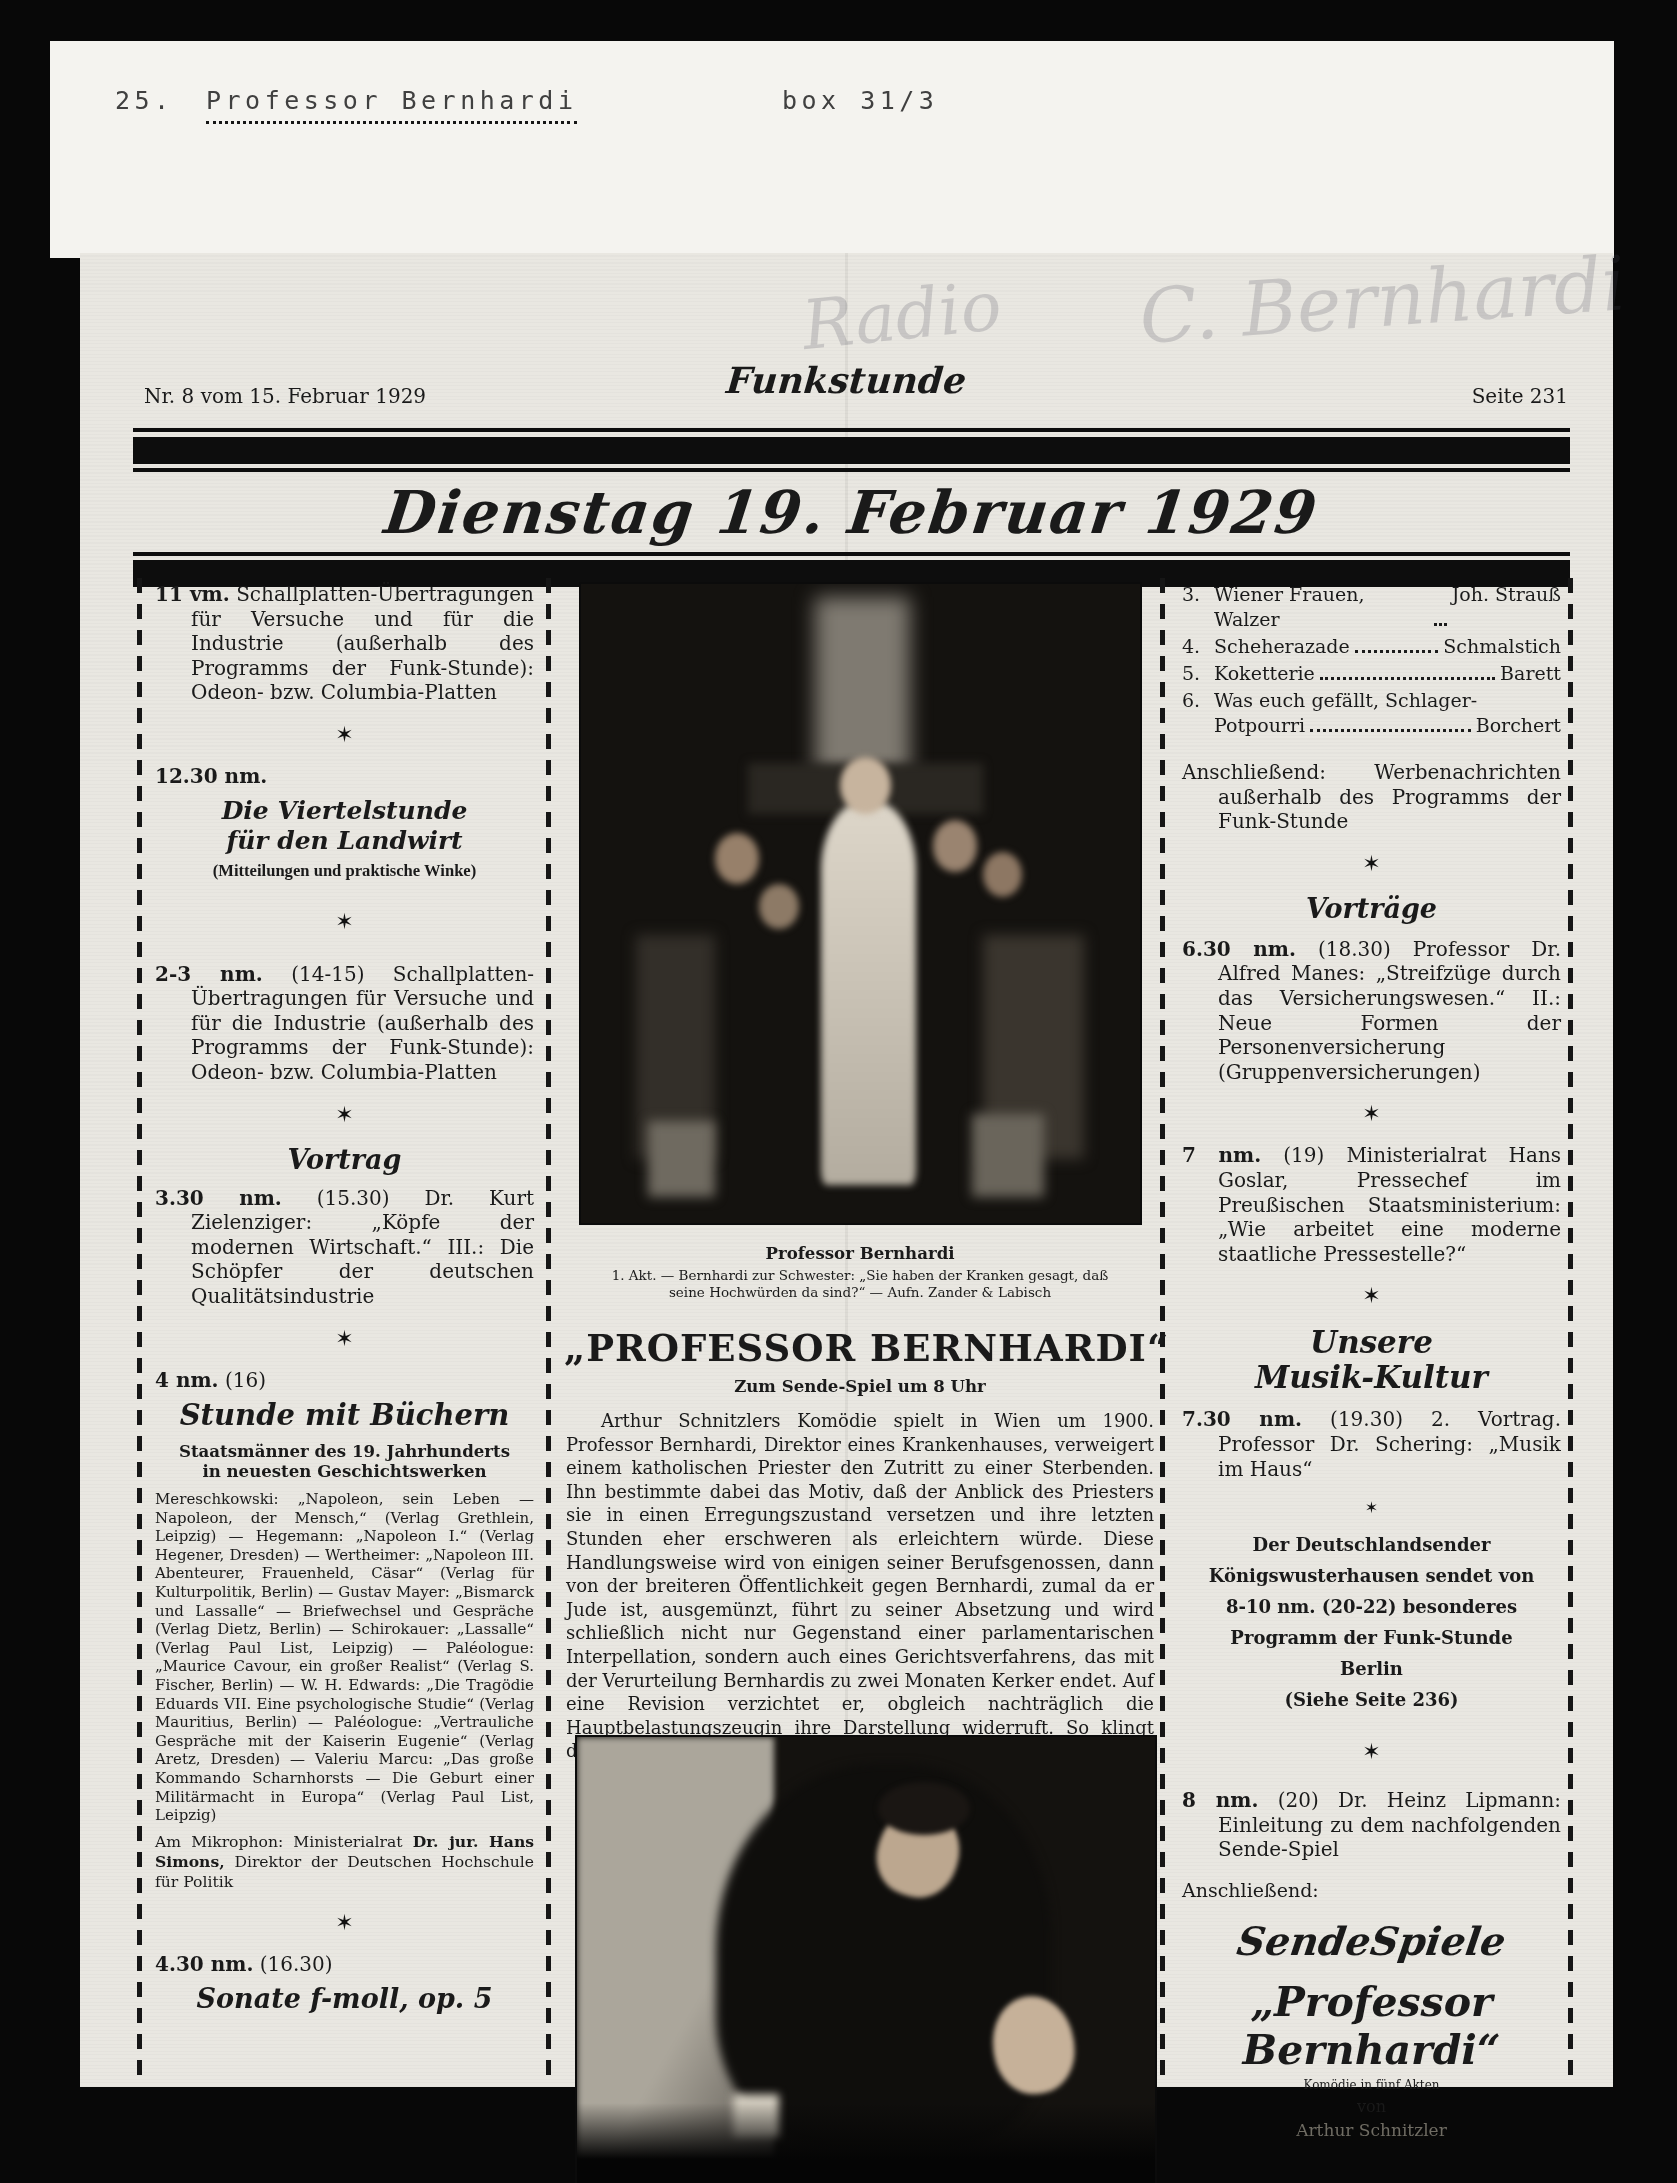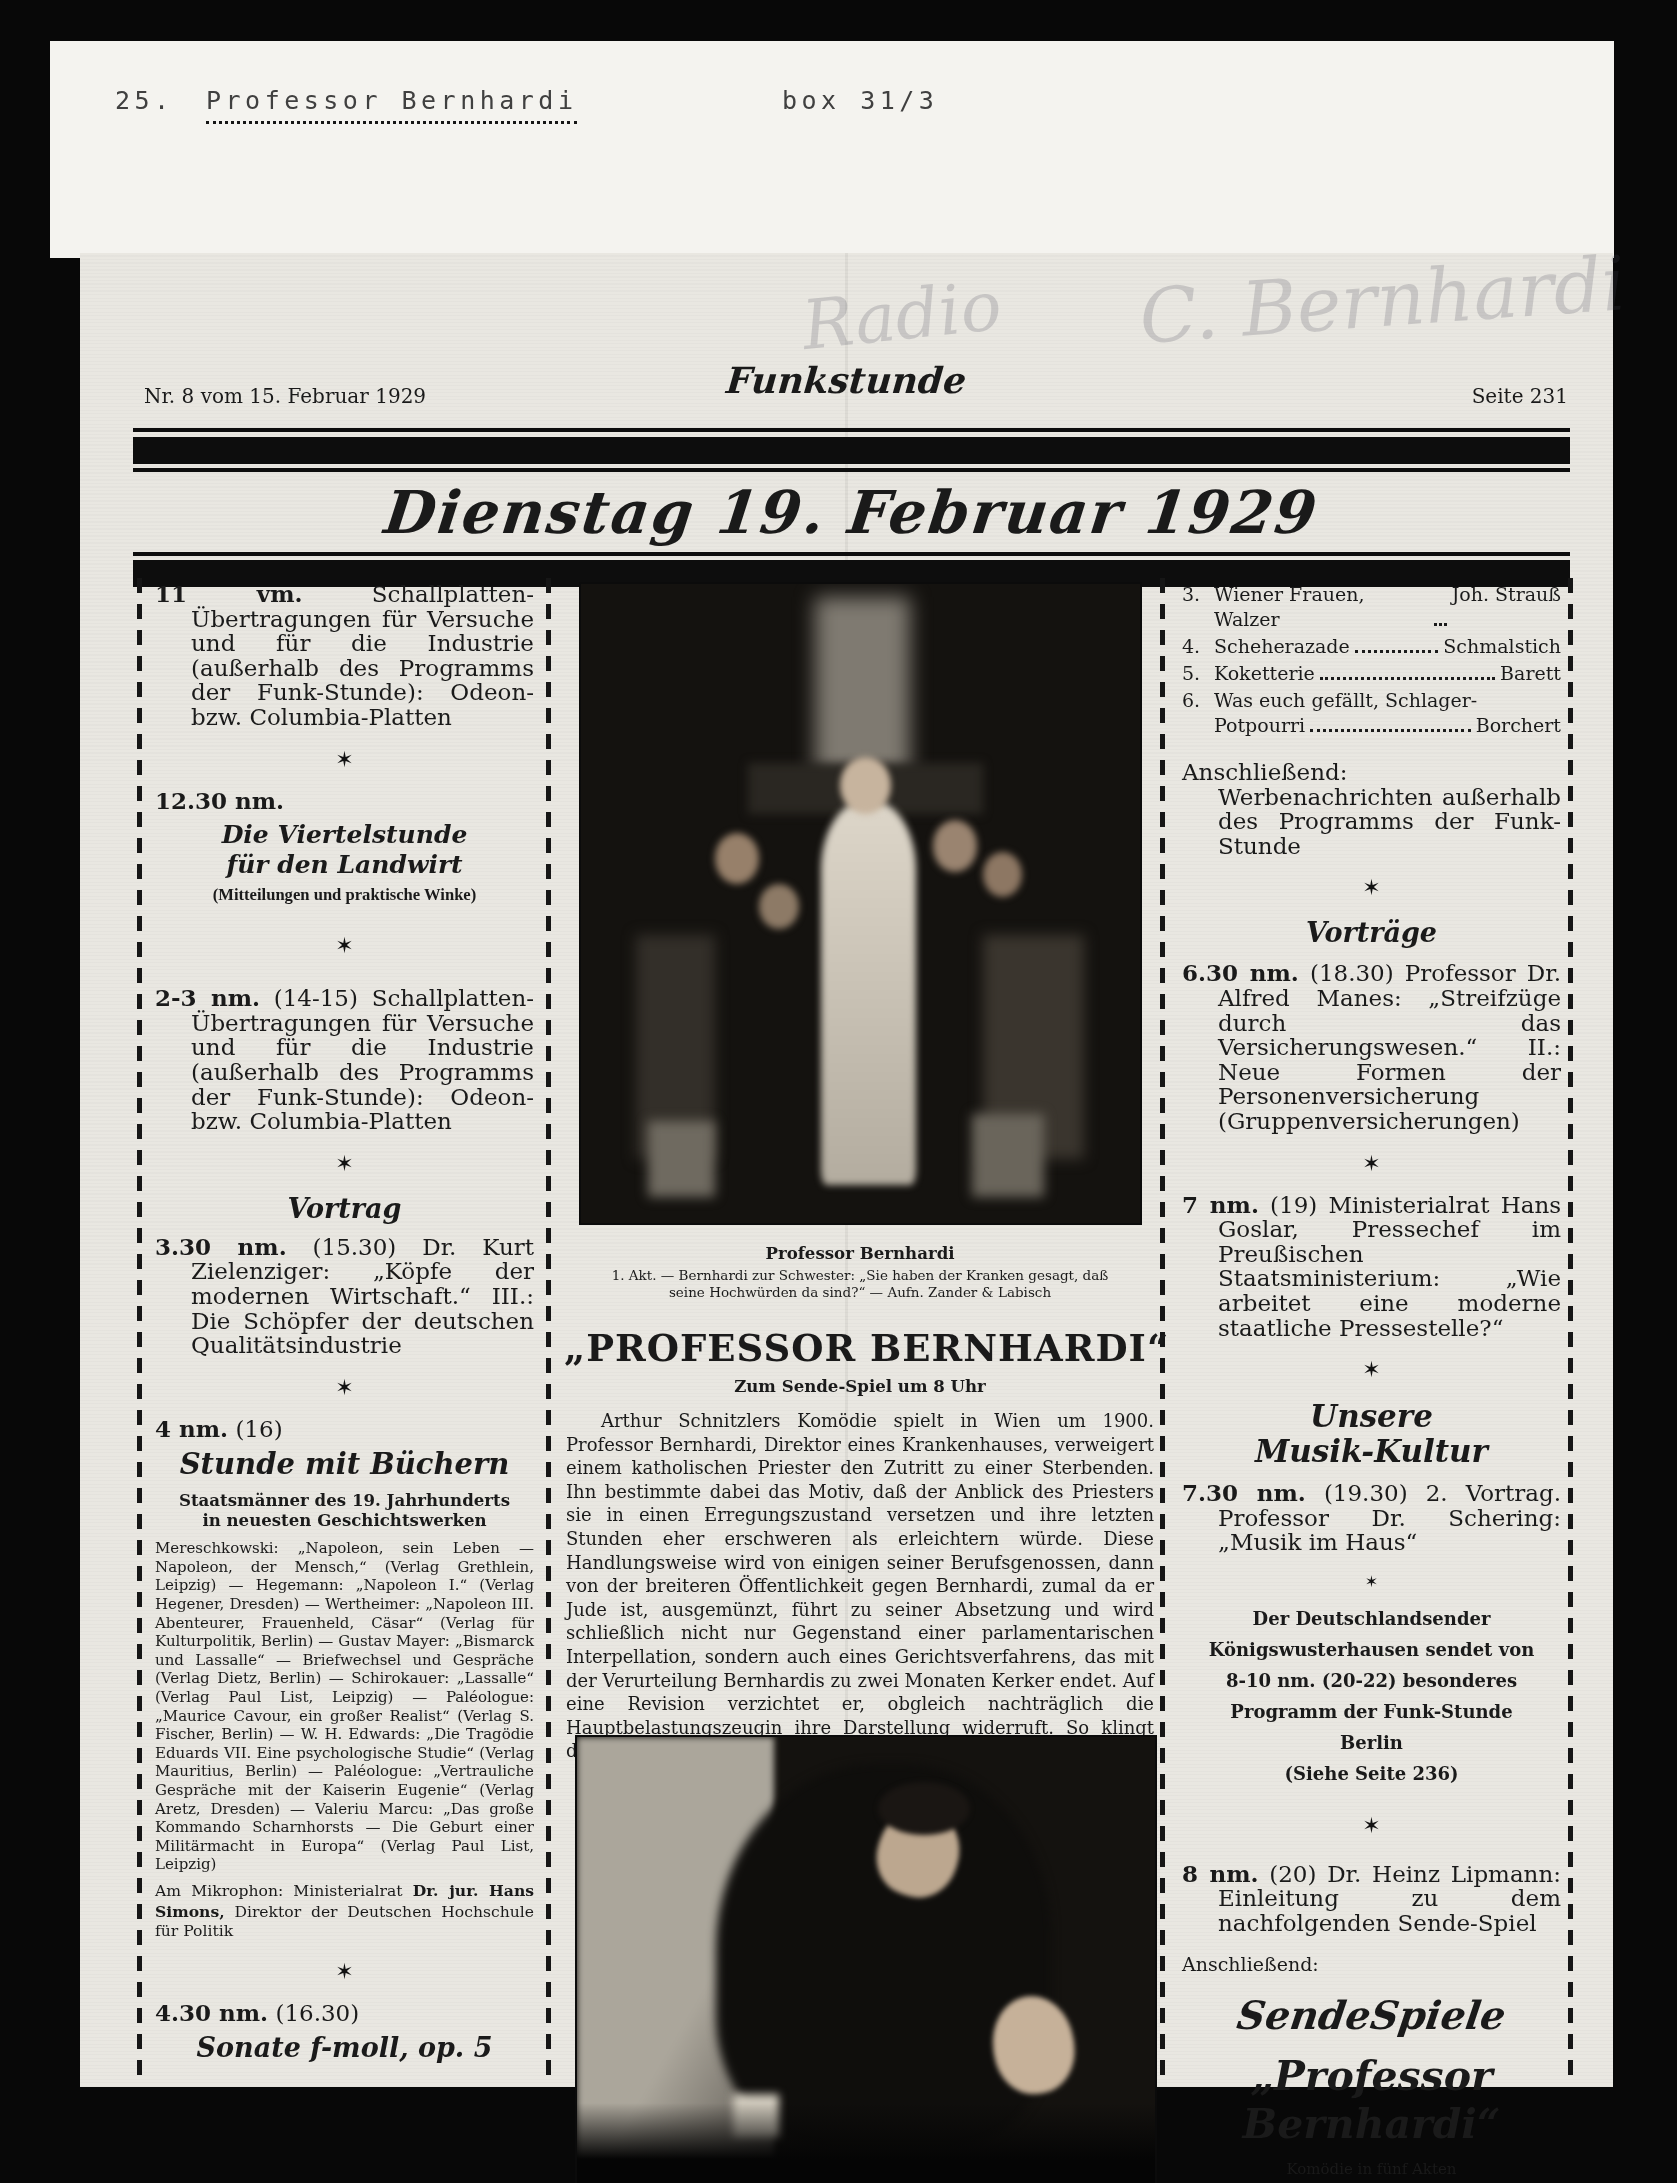--- a/index.html
+++ b/index.html
@@ -25,21 +25,21 @@
   .b-thin{height:4px;background:#0d0d0d;margin-bottom:5px;}
   .b-thick{height:27px;background:#0d0d0d;}
   .b-mid{border-top:4.5px solid #0d0d0d;border-bottom:4.5px solid #0d0d0d;margin:4px 0;
          height:80px;display:flex;align-items:center;justify-content:center;}
   .b-date{font-size:59px;font-weight:bold;font-style:italic;transform:skewX(-7deg);letter-spacing:2px;white-space:nowrap;}
   
   .vrule{position:absolute;top:325px;width:4.5px;height:1503px;
          background:repeating-linear-gradient(to bottom,#161616 0 15px,transparent 15px 26px);}
   
   .col{position:absolute;top:329px;}
-  .entry{font-size:23px;line-height:24.6px;text-align:justify;text-indent:-36px;padding-left:36px;margin-bottom:17px;}
+  .entry{font-size:20px;line-height:24.6px;text-align:justify;text-indent:-36px;padding-left:36px;margin-bottom:17px;}
   .time{font-weight:bold;}
   .star{text-align:center;font-family:"DejaVu Sans",sans-serif;font-size:22px;margin:17px 0;color:#121212;}
   .star.sm{font-size:16px;margin:12px 0;}
   .c-head{text-align:center;font-weight:bold;font-style:italic;}
   .books{font-size:15px;line-height:18.6px;text-align:justify;margin-bottom:7px;}
   .mik{font-size:15.6px;line-height:19.6px;text-align:justify;margin-bottom:15px;}
   .center{text-align:center;}
   
   .photo{position:relative;overflow:hidden;border:2px solid #0b0b0b;background:#14120f;}
   .blob{position:absolute;}
@@ -187,21 +187,21 @@
       <div class="notice">Der Deutschlandsender Königswusterhausen sendet von 8-10 nm. (20-22) besonderes Programm der Funk-Stunde Berlin</div>
       <div class="notice" style="margin-top:0;">(Siehe Seite 236)</div>
       <div class="star" style="margin:24px 0;">✶</div>
       <div class="entry"><span class="time">8 nm.</span> <span>(20)</span> <span>Dr. Heinz Lipmann: Einleitung zu dem nachfolgenden Sende-Spiel</span></div>
       <div style="font-size:19px;margin:15px 0 17px;">Anschließend:</div>
       <div class="center script" style="font-size:39px;">SendeSpiele</div>
       <div class="center" style="font-style:italic;font-weight:700;font-size:41px;line-height:48px;margin-top:14px;">
         <div>„Professor</div>
         <div>Bernhardi“</div>
       </div>
-      <div class="center" style="font-size:15px;margin-top:12px;">Komödie in fünf Akten</div>
+      <div class="center" style="font-size:12px;margin-top:4px;">Komödie in fünf Akten</div>
       <div class="center" style="font-size:16px;margin-top:5px;">von</div>
       <div class="center" style="font-size:17px;margin-top:4px;color:#6f6c63;">Arthur Schnitzler</div>
     </div>
   </div>
 
   <div class="photo" style="position:absolute;left:575px;top:1735px;width:578px;height:446px;">
     <div class="blob" style="left:0;top:0;width:34%;height:100%;background:linear-gradient(120deg,#aba69b 60%,#54504a);filter:blur(3px);"></div>
     <div class="blob" style="left:24%;top:6%;width:58%;height:86%;background:#0f0e0c;border-radius:48% 44% 30% 34%;filter:blur(5px);"></div>
     <div class="blob" style="left:52%;top:16%;width:14%;height:20%;background:#bca78f;border-radius:50% 50% 45% 45%;transform:rotate(18deg);filter:blur(2.5px);"></div>
     <div class="blob" style="left:52%;top:10%;width:16%;height:12%;background:#1a1613;border-radius:50%;filter:blur(2.5px);"></div>

